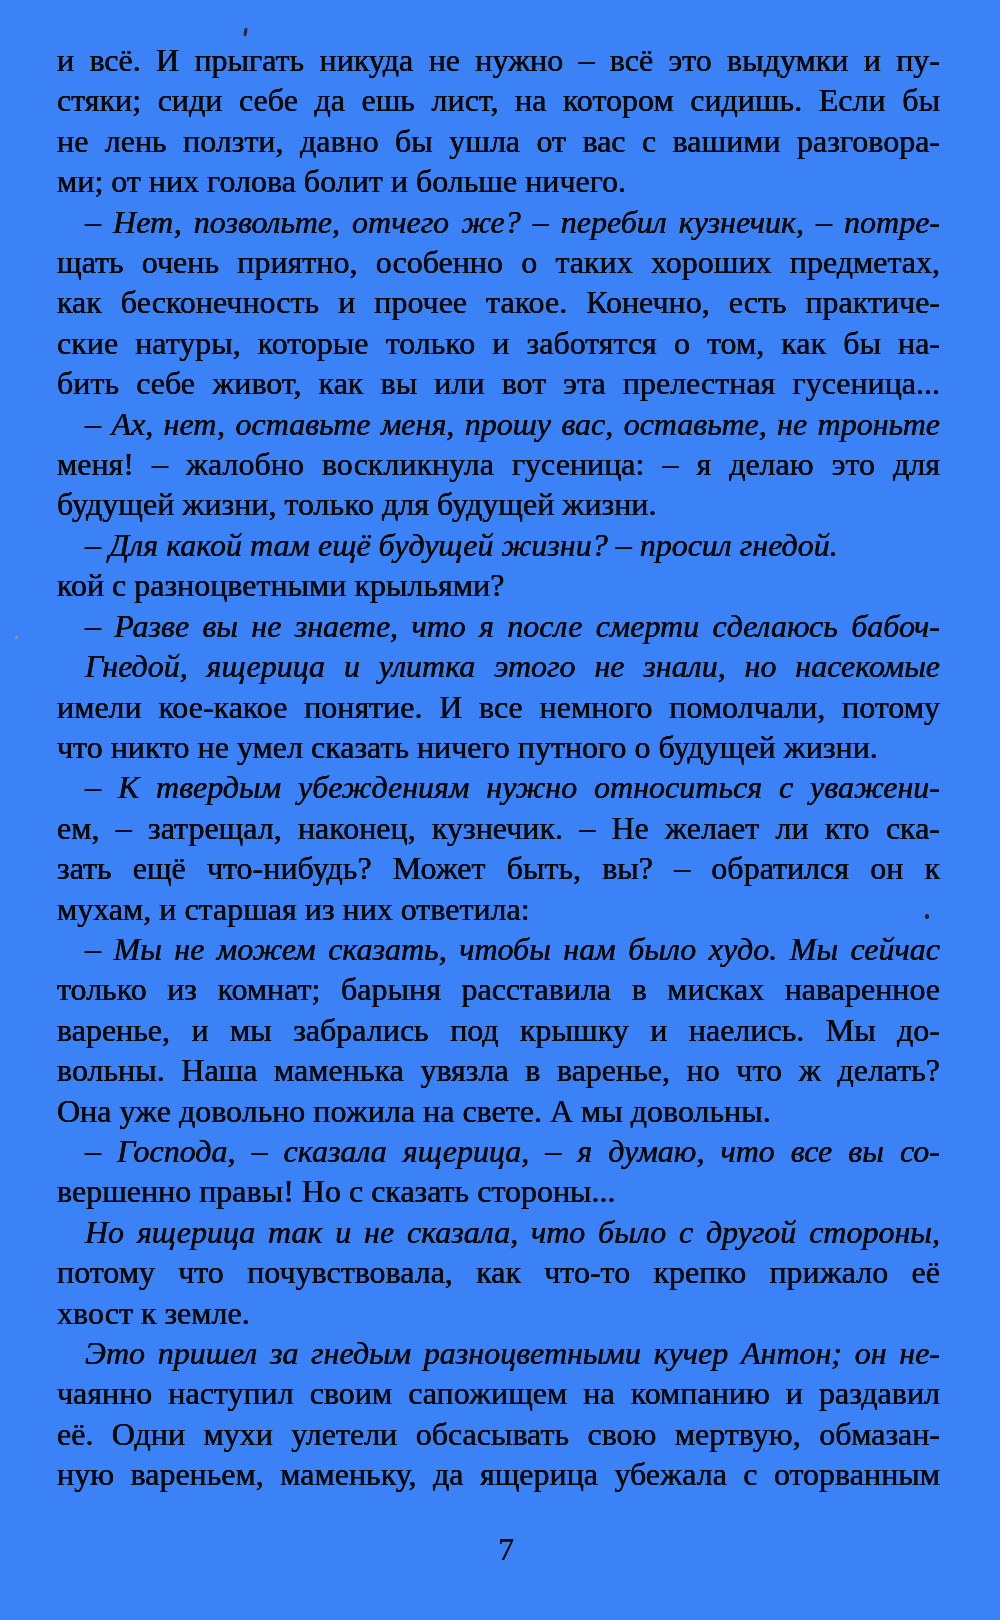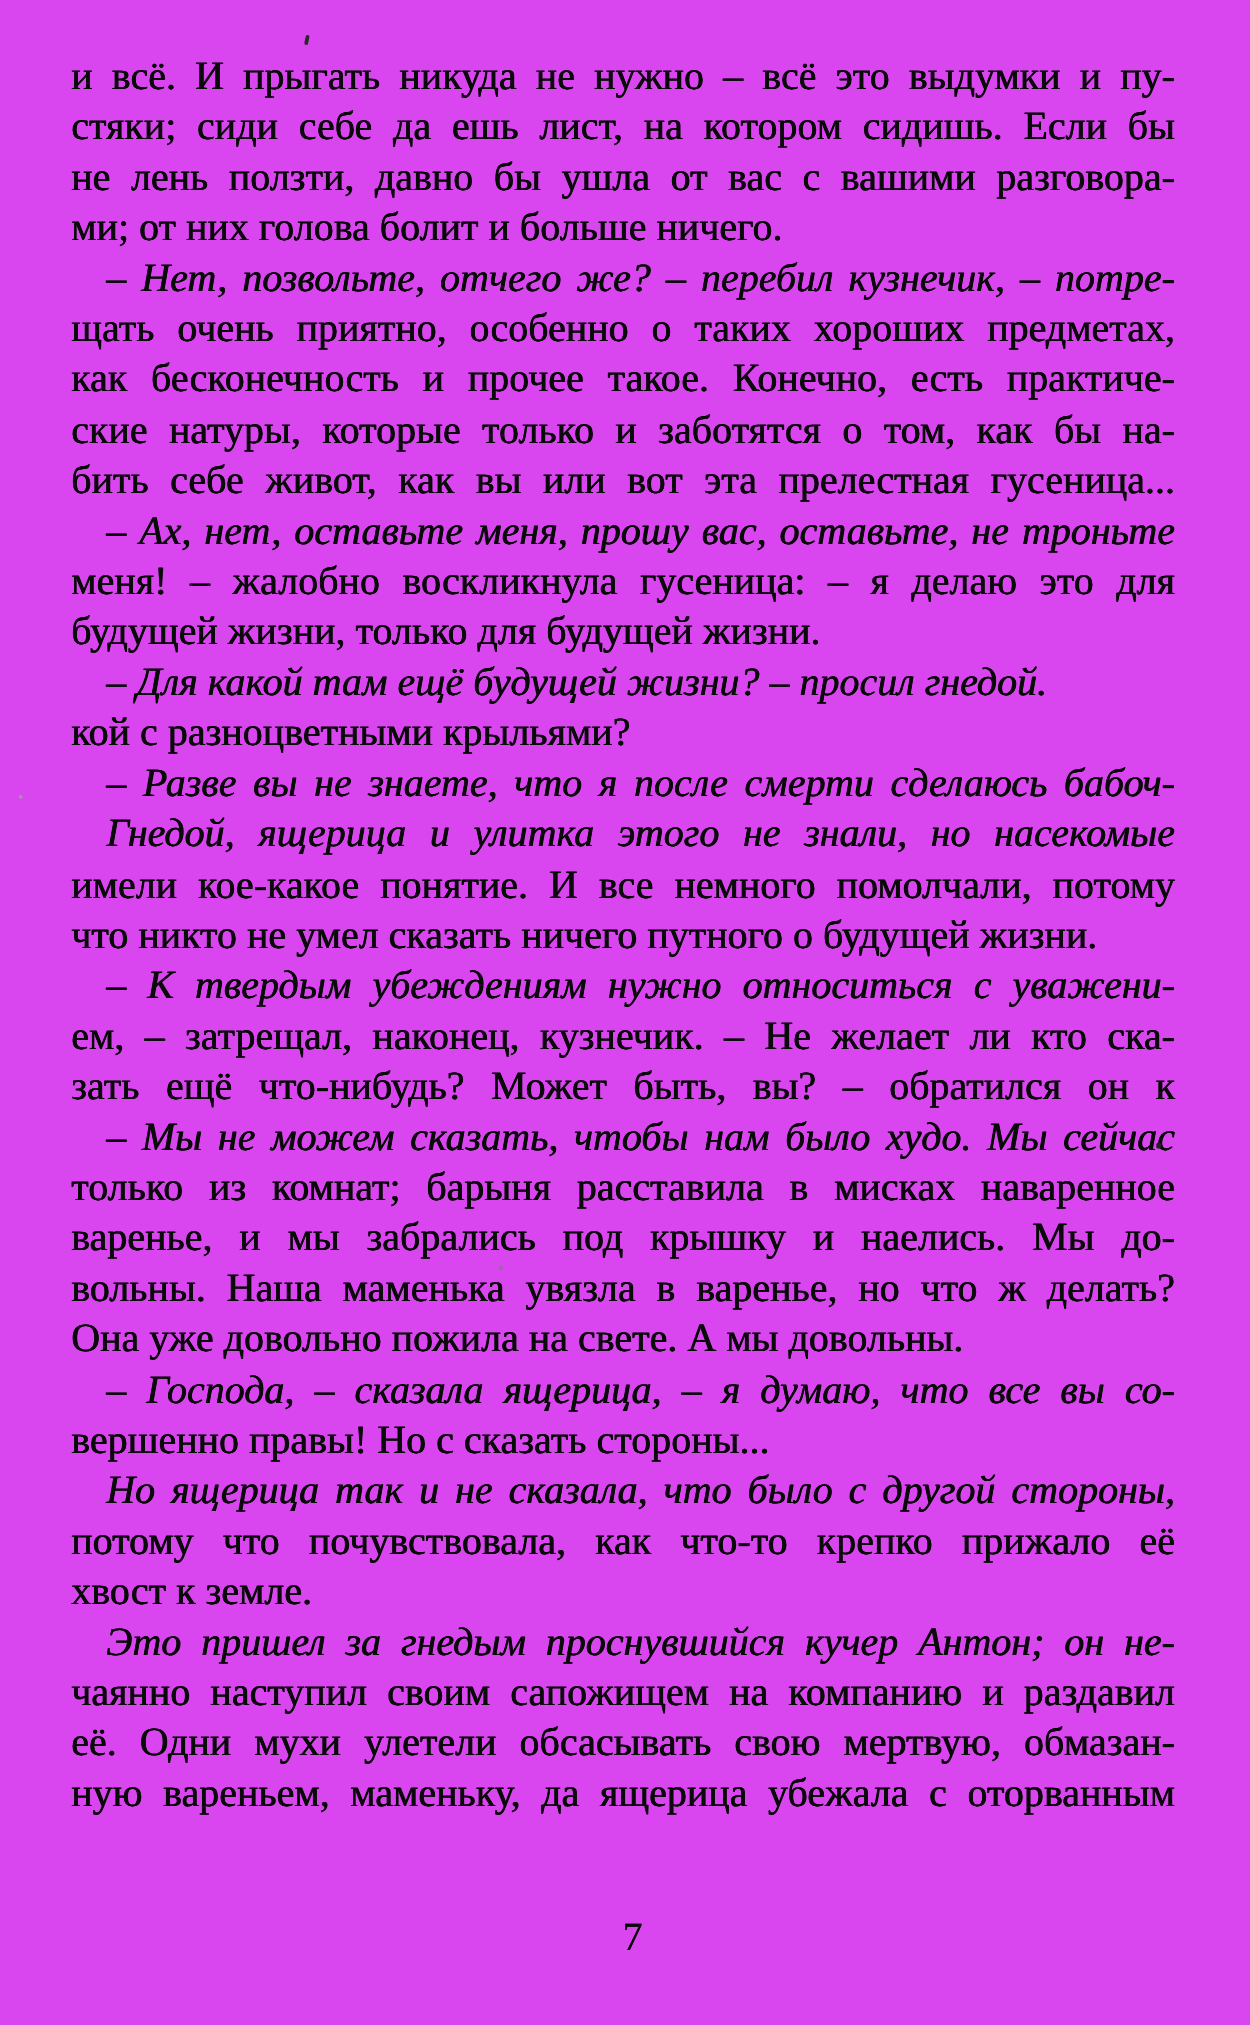--- a/index.html
+++ b/index.html
@@ -4,21 +4,21 @@
 <style>
   html, body {
     margin: 0;
     padding: 0;
     background: #ffffff;
   }
   .page {
     position: relative;
     width: 1000px;
     height: 1620px;
-    background: #d946ef;
+    background: #3b82f6;
     overflow: hidden;
     font-family: "Liberation Serif", "DejaVu Serif", serif;
     color: #0a0a0a;
   }
   .text-block {
     position: absolute;
     left: 57px;
     top: 40px;
     width: 883px;
   }
@@ -87,39 +87,40 @@
       </div>
       <div class="paragraph">
         <div class="line indent">Гнедой, ящерица и улитка этого не знали, но насекомые</div>
         <div class="line">имели кое-какое понятие. И все немного помолчали, потому</div>
         <div class="line para-end">что никто не умел сказать ничего путного о будущей жизни.</div>
       </div>
       <div class="paragraph">
         <div class="line indent">– К твердым убеждениям нужно относиться с уважени-</div>
         <div class="line">ем, – затрещал, наконец, кузнечик. – Не желает ли кто ска-</div>
         <div class="line">зать ещё что-нибудь? Может быть, вы? – обратился он к</div>
+        <div class="line para-end">мухам, и старшая из них ответила:</div>
       </div>
       <div class="paragraph">
         <div class="line indent">– Мы не можем сказать, чтобы нам было худо. Мы сейчас</div>
         <div class="line">только из комнат; барыня расставила в мисках наваренное</div>
         <div class="line">варенье, и мы забрались под крышку и наелись. Мы до-</div>
         <div class="line">вольны. Наша маменька увязла в варенье, но что ж делать?</div>
         <div class="line para-end">Она уже довольно пожила на свете. А мы довольны.</div>
       </div>
       <div class="paragraph">
         <div class="line indent">– Господа, – сказала ящерица, – я думаю, что все вы со-</div>
         <div class="line para-end">вершенно правы! Но с сказать стороны...</div>
       </div>
       <div class="paragraph">
         <div class="line indent">Но ящерица так и не сказала, что было с другой стороны,</div>
         <div class="line">потому что почувствовала, как что-то крепко прижало её</div>
         <div class="line para-end">хвост к земле.</div>
       </div>
       <div class="paragraph">
-        <div class="line indent">Это пришел за гнедым проснувшийся кучер Антон; он не-</div>
+        <div class="line indent">Это пришел за гнедым разноцветными кучер Антон; он не-</div>
         <div class="line">чаянно наступил своим сапожищем на компанию и раздавил</div>
         <div class="line">её. Одни мухи улетели обсасывать свою мертвую, обмазан-</div>
         <div class="line">ную вареньем, маменьку, да ящерица убежала с оторванным</div>
       </div>
     </div>
   <div class="page-number">7</div>
   <div class="speck s1"></div>
   <div class="speck s2"></div>
   <div class="speck s3"></div>
   <div class="speck s4"></div>

